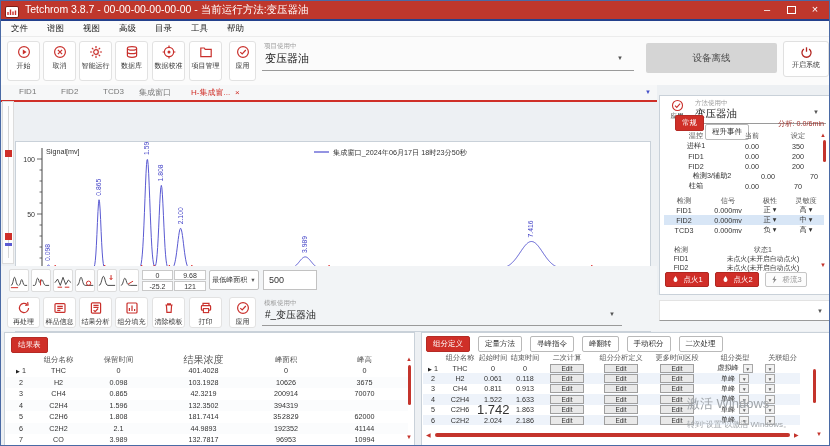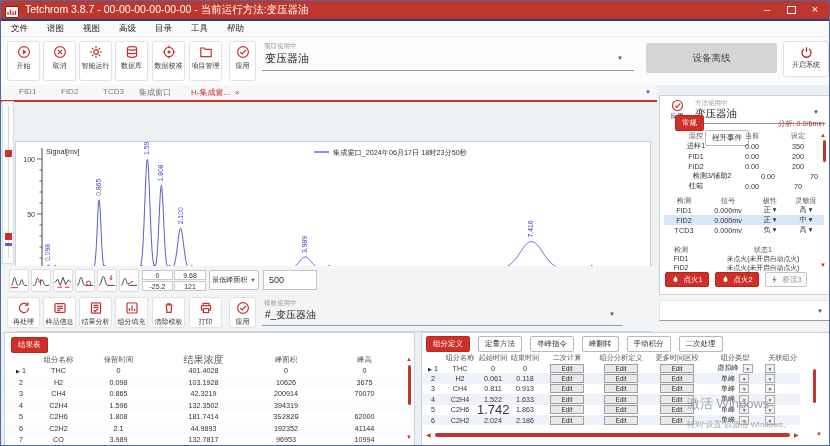--- a/index.html
+++ b/index.html
@@ -740,21 +740,21 @@
           </svg>
         </span>
       <span class="lb">应用</span>
     </div>
     <div class="combo-cap" style="left:35px;top:3px;">方法使用中</div>
     <div class="combo-val" style="left:35px;top:11px;font-size:10.5px;">变压器油</div>
     <div class="combo-line" style="left:33px;top:27px;width:133px;"></div>
     <div class="combo-arrow" style="left:153px;top:13px;">▼</div>
 
     <span class="chip red" style="position:absolute;left:15px;top:19px;">常规</span>
-    <span class="chip plain" style="position:absolute;left:45px;top:34px;">程升事件</span>
+    <span class="chip plain" style="position:absolute;left:45px;top:28px;">程升事件</span>
     <span class="analysis-txt" style="right:5px;top:23px;">分析: 0.0/6min</span>
 
     <div id="temp-table">
         <div class="trow hd" style="left: 4px; top: 35px; height: 10px;">
           <div class="tc" style="width: 64px; font-size: 7.2px;">温控</div>
           <div class="tc" style="width: 48px; font-size: 7.2px;">当前</div>
           <div class="tc" style="width: 44px; font-size: 7.2px;">设定</div>
         </div>
         <div class="trow" style="left: 4px; top: 45px; height: 10px;">
           <div class="tc" style="width: 64px; font-size: 7.2px;">进样1</div>

